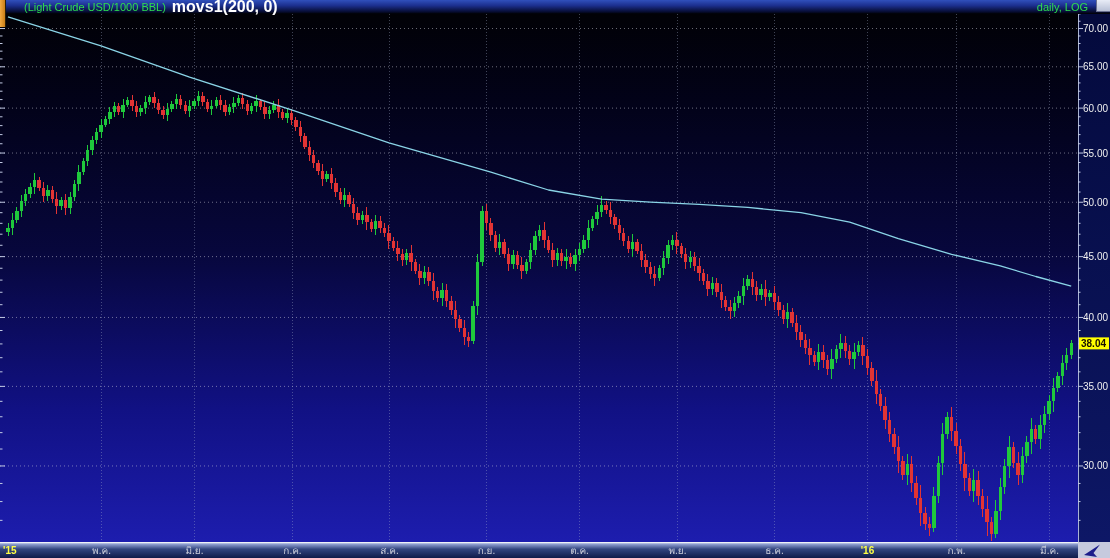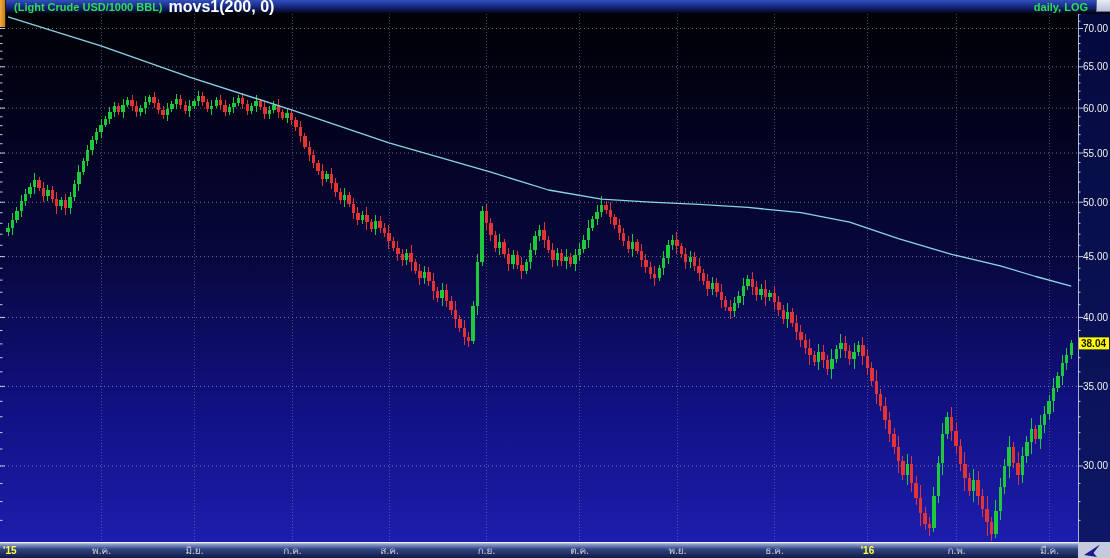--- a/index.html
+++ b/index.html
@@ -1,24 +1,24 @@
 <!DOCTYPE html>
 <html><head>
 <meta charset="utf-8">
 <style>
   html,body{margin:0;padding:0;background:#000;}
   .app{position:relative;width:1110px;height:558px;overflow:hidden;
        font-family:"Liberation Sans","DejaVu Sans",sans-serif;background:#000;}
   .titlebar{position:absolute;left:0;top:0;width:1110px;height:14px;
       background:linear-gradient(180deg,#3050bc 0%,#1c2f8e 40%,#060c30 85%,#000 100%);
       display:flex;align-items:center;z-index:4;}
-  .t-sym{color:#2ede4e;font-size:11px;font-weight:bold;margin-left:14px;white-space:pre;}
+  .t-sym{color:#2ede4e;font-size:11px;font-weight:normal;margin-left:24px;white-space:pre;}
   .t-ind{color:#ffffff;font-size:16px;font-weight:bold;margin-left:6px;white-space:pre;}
   .t-spacer{flex:1;}
-  .t-mode{color:#2ede4e;font-size:11px;font-weight:bold;margin-right:22px;white-space:pre;}
+  .t-mode{color:#2ede4e;font-size:11px;font-weight:normal;margin-right:22px;white-space:pre;}
   .active-tab{position:absolute;left:0;top:0;width:5px;height:27px;z-index:6;
       background:linear-gradient(90deg,#f2aa42 0%,#d8competency 0%,#c97e17 100%);
       background:linear-gradient(90deg,#f2aa42,#c97e17);border-right:1px solid #2a1d05;}
   .win-btn{position:absolute;right:0;top:0;width:13px;height:11px;z-index:6;
       background:linear-gradient(180deg,#e8ecf6,#b8c0d6);border-left:1px solid #697090;
       border-bottom:1px solid #697090;}
   svg{position:absolute;left:0;top:14px;}
   text{font-family:"Liberation Sans","DejaVu Sans",sans-serif;}
 </style>
 </head>

